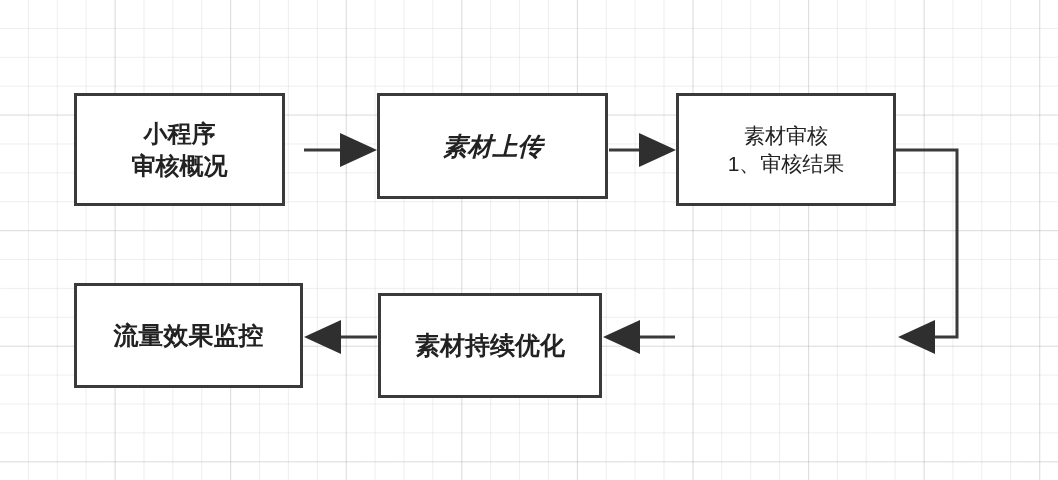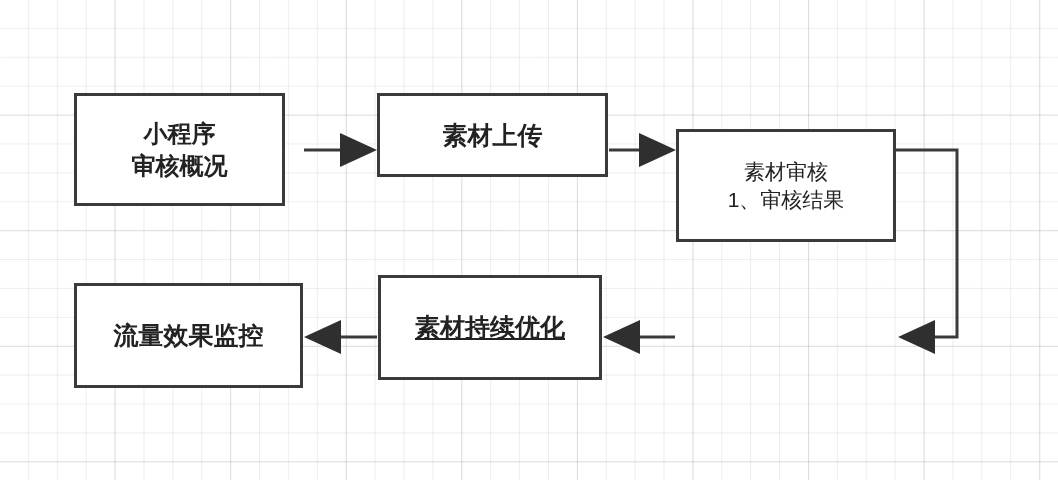--- a/index.html
+++ b/index.html
@@ -34,21 +34,21 @@
     color: #222222;
     line-height: 1.30;
     white-space: pre;
     text-align: center;
   }
   .flow-box .line {
     display: block;
   }
   .box-one-line { font-size: 25px; font-weight: 700; }
   .box-two-line { font-size: 24px; font-weight: 700; }
-  .box-list { font-size: 21px; font-weight: 400; margin-top: 36px; }
+  .box-list { font-size: 21px; font-weight: 400; }
   .box-list .line-title { font-size: 21px; }
   svg.connectors {
     position: absolute;
     left: 0;
     top: 0;
     width: 1058px;
     height: 480px;
     pointer-events: none;
   }
 </style>
@@ -83,31 +83,31 @@
       <line x1="377" y1="337" x2="324" y2="337" stroke="#3a3a3a" stroke-width="3"></line>
       <polygon points="304,337 341,320 341,354" fill="#2f2f2f"></polygon>
     </g>
   </svg>
 
   <div class="flow-box box-two-line" style="left:74px; top:93px; width:211px; height:113px;">
     <span class="line">小程序</span>
     <span class="line">审核概况</span>
   </div>
 
-  <div class="flow-box box-one-line" style="left:377px; top:93px; width:231px; height:84px;">
+  <div class="flow-box box-one-line" style="left:377px; top:93px; width:231px; height:106px;font-style:italic;">
     <span class="line">素材上传</span>
   </div>
 
   <div class="flow-box box-list" style="left:676px; top:93px; width:220px; height:113px;">
     <span class="line line-title">素材审核</span>
     <span class="line">1、审核结果</span>
   </div>
 
 
-  <div class="flow-box box-one-line" style="left:378px; top:275px; width:224px; height:105px;text-decoration:underline;">
+  <div class="flow-box box-one-line" style="left:378px; top:293px; width:224px; height:105px;">
     <span class="line">素材持续优化</span>
   </div>
 
   <div class="flow-box box-one-line" style="left:74px; top:283px; width:229px; height:105px;justify-content:center;">
     <span class="line">流量效果监控</span>
   </div>
 
 </div>
 
 </body></html>

